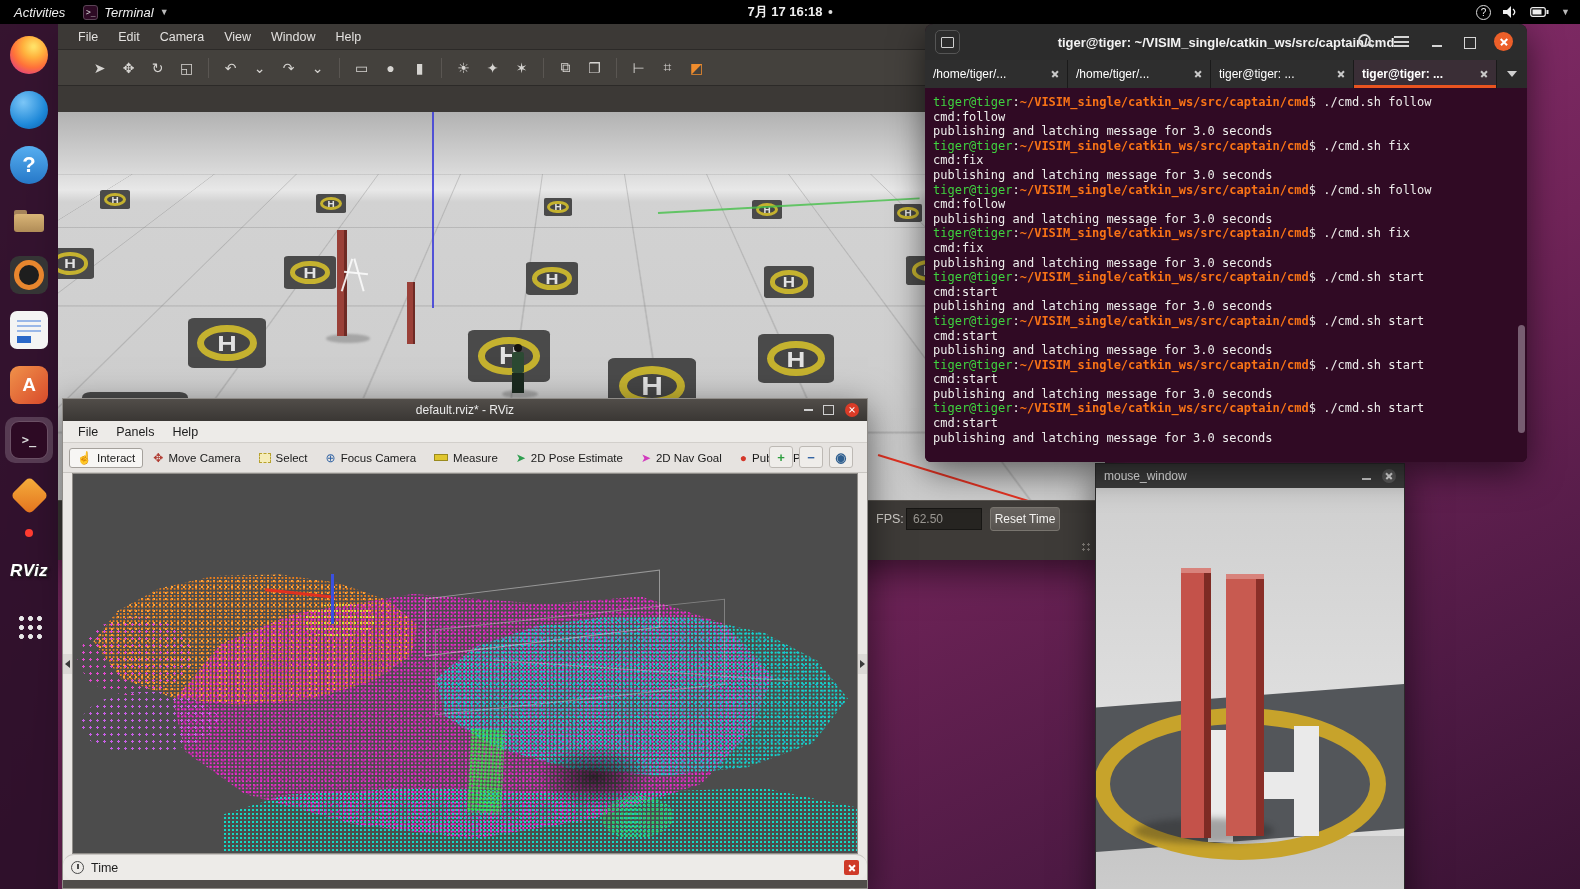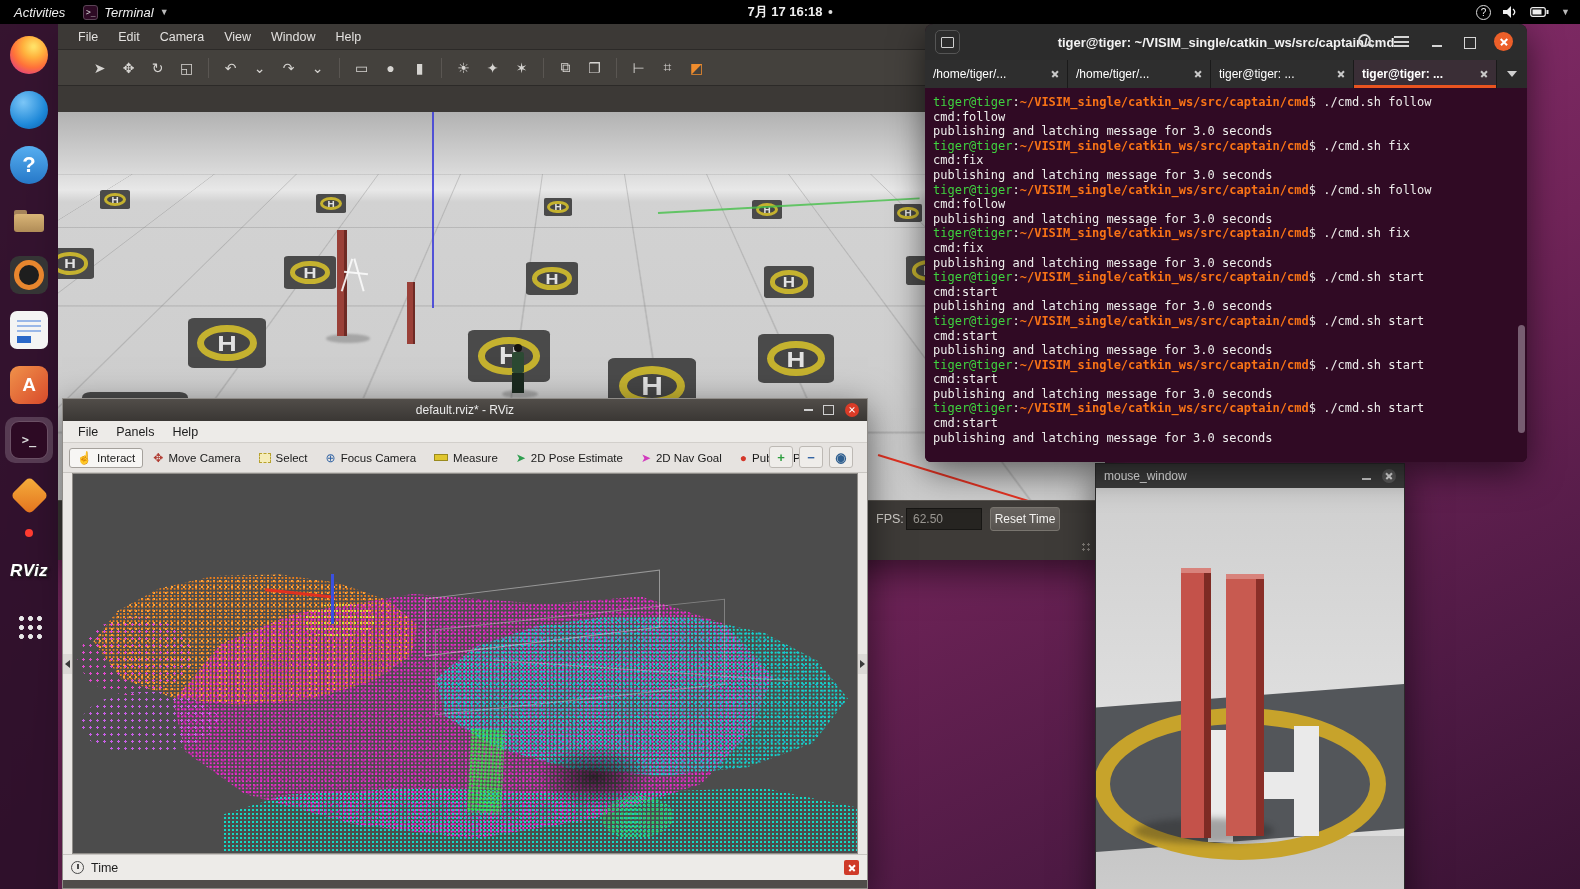--- a/index.html
+++ b/index.html
@@ -153,21 +153,21 @@
   #pc-axis-blue { left:258px; top:100px; width:3px; height:50px; background:#3a50e0; }
   .wirebox { position:absolute; border:1px solid rgba(225,225,225,.5); }
   #wb1 { left:352px; top:110px; width:235px; height:58px; transform:skewY(-7deg); }
   #wb2 { left:362px; top:140px; width:290px; height:86px; transform:skewY(-6deg); border-color:rgba(225,225,225,.35); }
   #wb3 { left:420px; top:196px; width:300px; height:1px; background:rgba(230,230,230,.35); border:none; transform:rotate(4deg); }
   .rv-arrow { position:absolute; top:255px; width:9px; height:20px; background:#dcd9d6; display:flex; align-items:center; justify-content:center; }
   .rv-arrow::after { content:""; width:0; height:0; border-top:4px solid transparent; border-bottom:4px solid transparent; }
   #rv-arrow-left { left:0; } #rv-arrow-left::after { border-right:5px solid #3a3a3a; }
   #rv-arrow-right { right:0; } #rv-arrow-right::after { border-left:5px solid #3a3a3a; }
   #rv-timepanel { position:absolute; left:0; bottom:8px; width:100%; height:26px; background:#edebe8; border-top:1px solid #c9c6c2;
-    display:flex; align-items:center; padding:0 8px; }
+    display:flex; align-items:center; padding:0 8px;border-radius:11px; }
   #rv-clock { width:13px; height:13px; border:1.6px solid #4a4a4a; border-radius:50%; position:relative; margin-right:7px; }
   #rv-clock::after { content:""; position:absolute; left:48%; top:2px; width:1.6px; height:5px; background:#4a4a4a; }
   #rv-time-label { font-size:12.5px; color:#1e1e1e; }
   #rv-time-close { margin-left:auto; width:15px; height:15px; background:#cf3a28; border-radius:2px; display:flex; align-items:center; justify-content:center; }
   #rv-time-close .xicon { width:8px; height:8px; } #rv-time-close .xicon::before,#rv-time-close .xicon::after { width:8px; background:#fff; }
   #rv-bottomedge { position:absolute; left:0; bottom:0; width:100%; height:8px; background:#504d4a; }
   
   #terminal { left:925px; top:24px; width:602px; height:438px; border-radius:8px 8px 6px 6px; overflow:hidden; z-index:40; background:#300a24; }
   #term-header { height:36px; background:#2c2c2c; position:relative; display:flex; align-items:center; justify-content:center; }
   #term-title { color:#f2f2f2; font-size:13px; font-weight:bold; }

